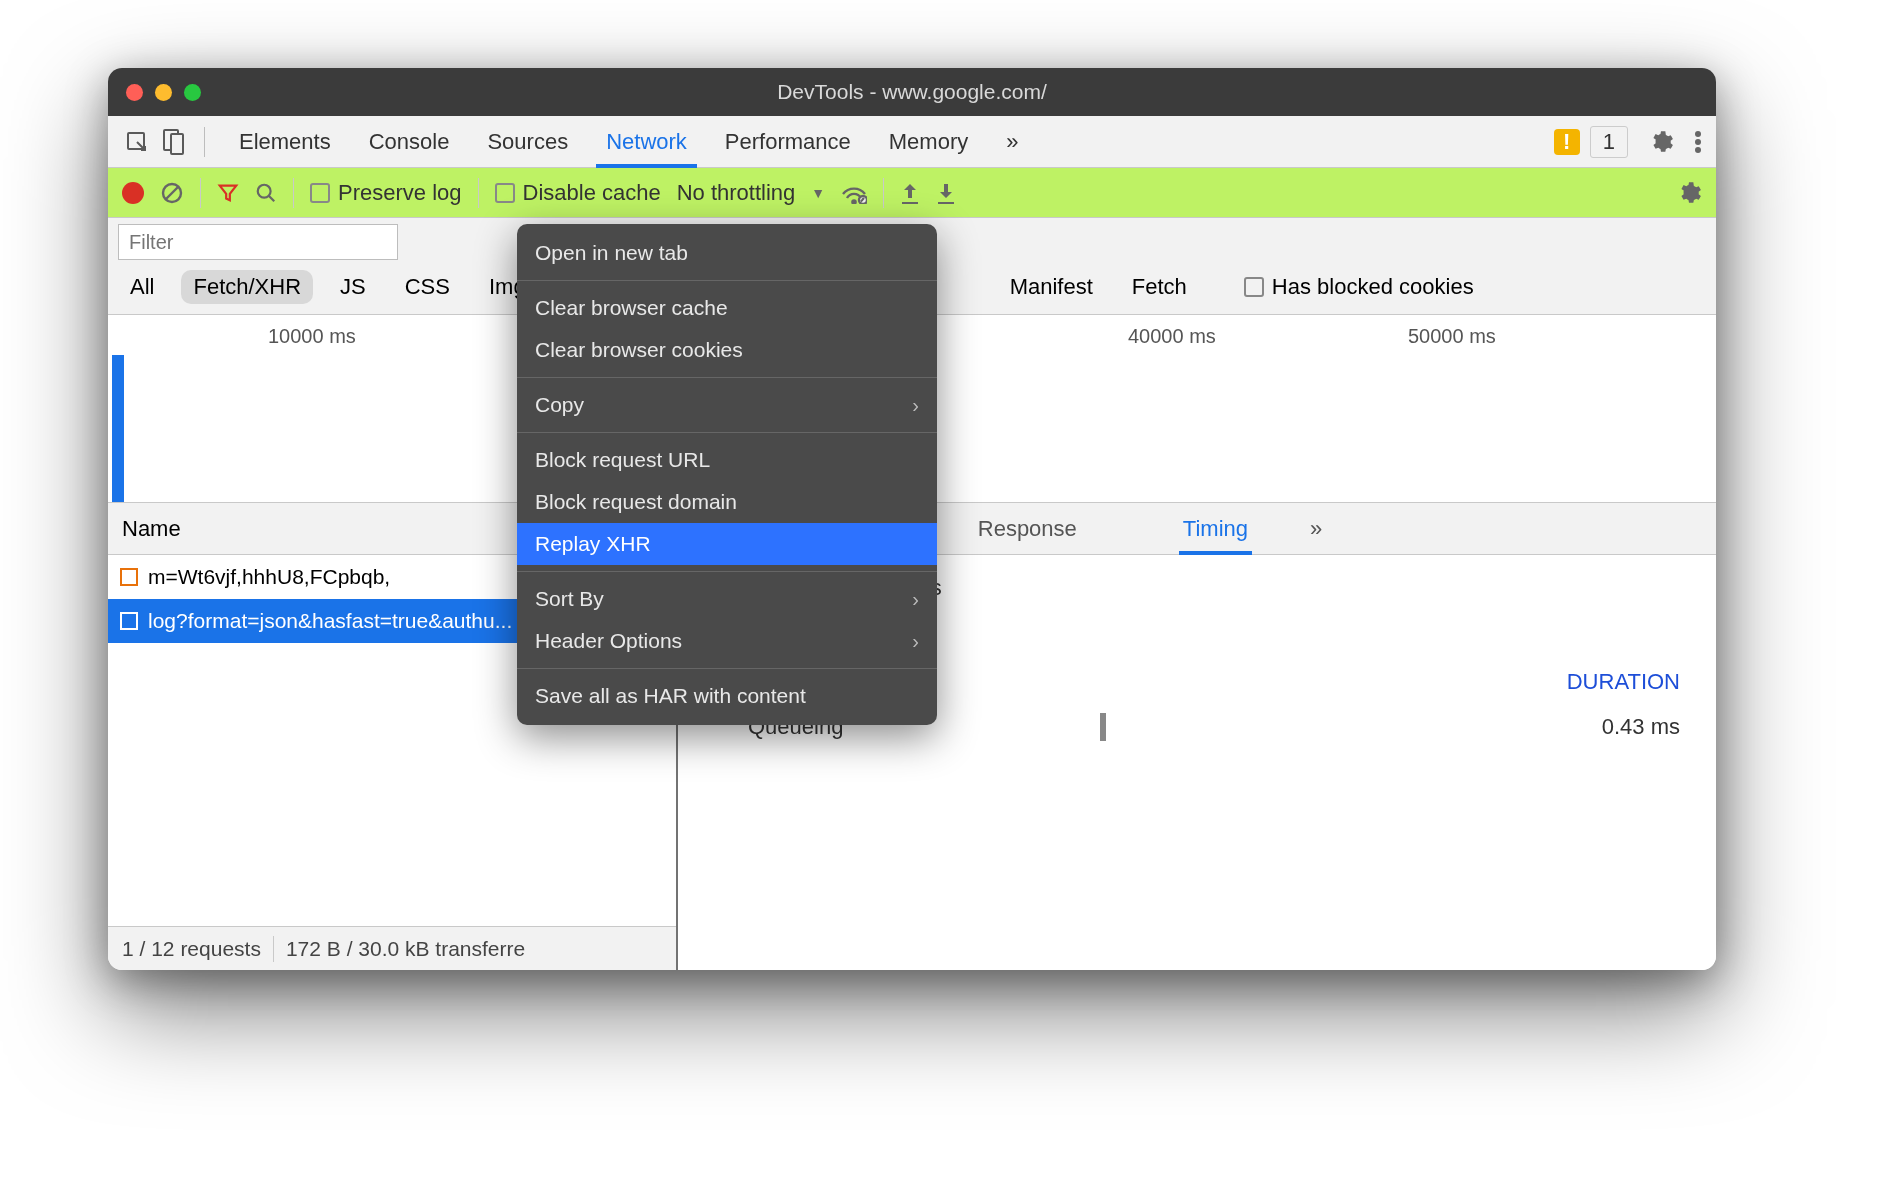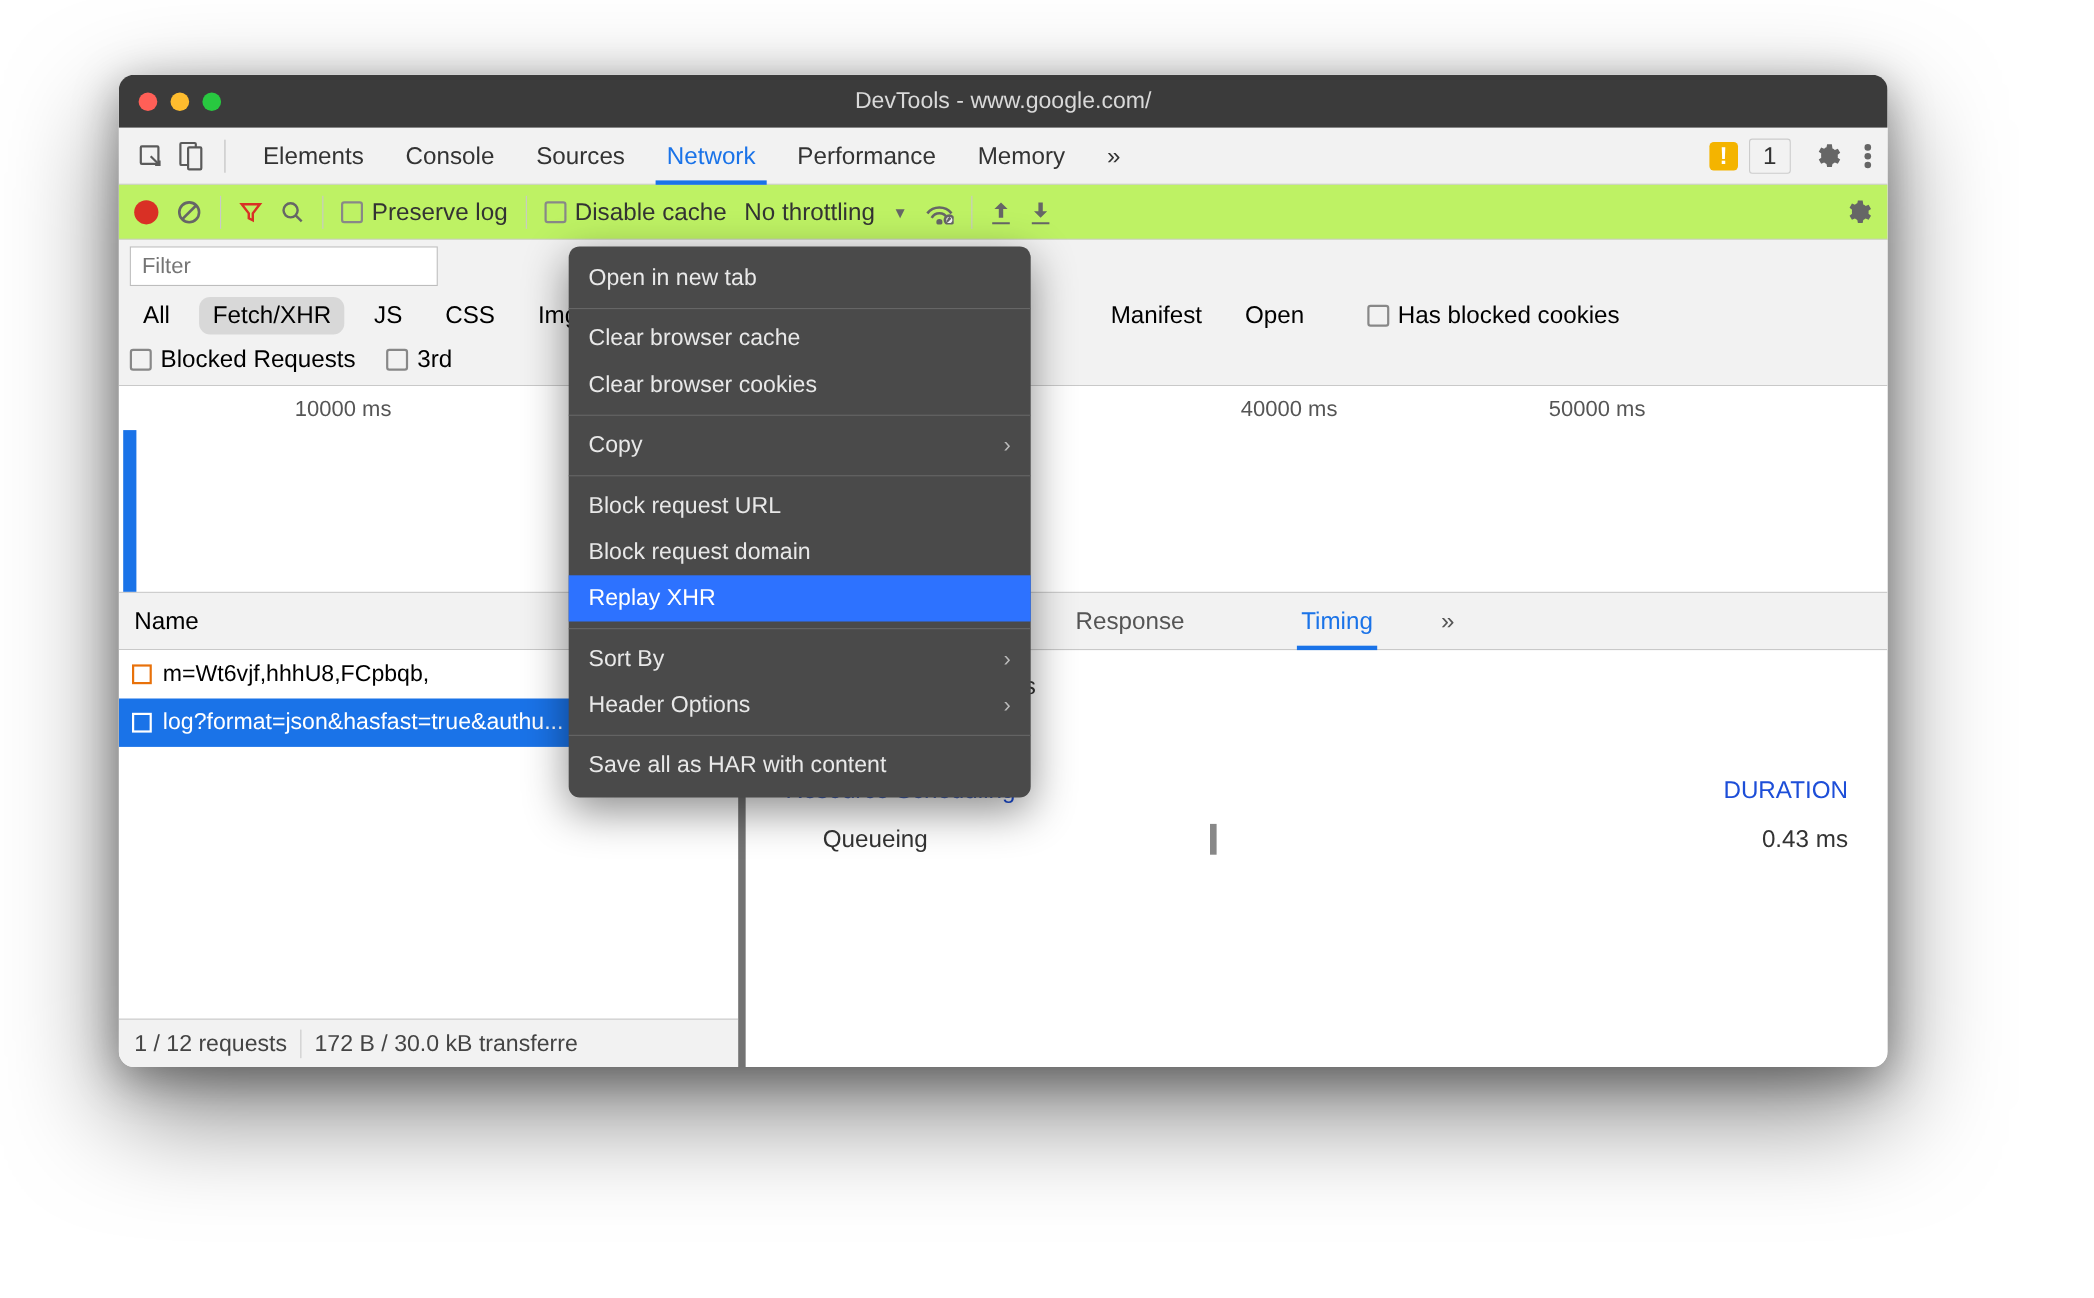--- a/index.html
+++ b/index.html
@@ -91,21 +91,21 @@
   background:#fff;
   border-bottom:1px solid #c9c9c9;
   position:relative;
   font-size:20px;
   color:#555;
 }
 .timeline .tick { position:absolute; top:10px; }
 .timeline-marker { position:absolute; left:4px; top:40px; bottom:0; width:12px; background:#1a73e8; }
 
 .bottom { flex:1; display:flex; overflow:hidden; }
-.req-panel { width: 570px; border-right:7px solid #737373; display:flex; flex-direction:column; }
+.req-panel { width: 570px; border-right:2px solid #737373; display:flex; flex-direction:column; }
 .req-header { height:52px; border-bottom:1px solid #c9c9c9; display:flex; align-items:center; padding:0 14px; font-size:22px; background:#f2f2f2; }
 .req-list { flex:1; background:#fff; overflow:hidden; }
 .req-row { height:44px; display:flex; align-items:center; padding:0 12px; font-size:21px; gap:10px; white-space:nowrap; overflow:hidden; }
 .req-row .doc-icon { width:18px; height:18px; border:2px solid #e8710a; }
 .req-row.selected { background:#1a73e8; color:#fff; }
 .req-row.selected .doc-icon { border-color:#fff; }
 .req-footer { height:44px; border-top:1px solid #c9c9c9; display:flex; align-items:center; padding:0 14px; font-size:21px; color:#444; background:#f2f2f2; gap:12px; }
 .req-footer .vsep { width:1px; height:26px; background:#c9c9c9; }
 
 .detail-panel { flex:1; display:flex; flex-direction:column; background:#fff; }
@@ -256,34 +256,24 @@
   <div class="filter-row">
     <input class="filter-input" placeholder="Filter" style="">
     <div class="type-row">
       <span class="type-pill">All</span>
       <span class="type-pill active">Fetch/XHR</span>
       <span class="type-pill">JS</span>
       <span class="type-pill">CSS</span>
       <span class="type-pill">Img</span>
       <span style="width:430px"></span>
       <span class="type-pill">Manifest</span>
-      <span class="type-pill">Open</span>
+      <span class="type-pill">Fetch</span>
       <div class="net-chk" style="margin-left:30px">
           <span class="chkbx"></span>
           <span>Has blocked cookies</span>
-        </div>
-    </div>
-    <div class="row2">
-      <div class="net-chk">
-          <span class="chkbx"></span>
-          <span>Blocked Requests</span>
-        </div>
-      <div class="net-chk">
-          <span class="chkbx"></span>
-          <span>3rd</span>
         </div>
     </div>
   </div>
 
   <div class="timeline">
     <div class="timeline-marker"></div>
     <div class="tick" style="left:160px">10000 ms</div>
     <div class="tick" style="left:1020px">40000 ms</div>
     <div class="tick" style="left:1300px">50000 ms</div>
   </div>

